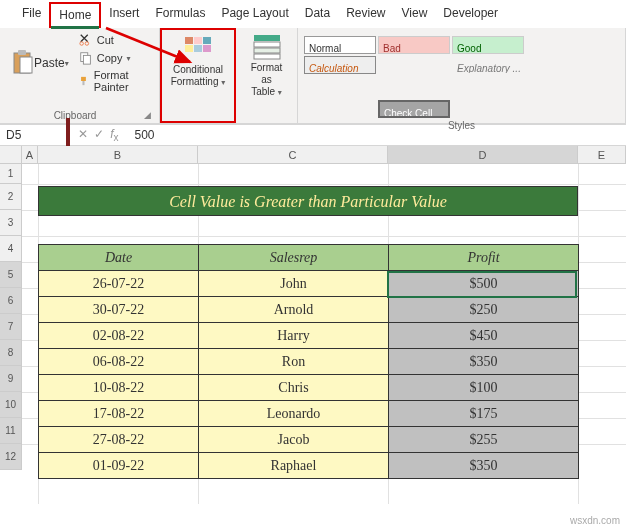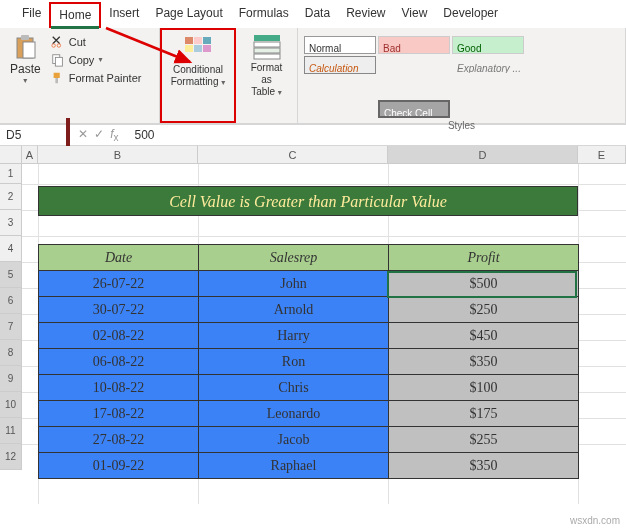--- a/index.html
+++ b/index.html
@@ -9,21 +9,21 @@
 .menubar { display: flex; background: #fff; padding: 2px 0 0 14px; font-size: 12px; border-bottom: 0; }
 .menubar .item { padding: 4px 8px; cursor: pointer; }
 .menubar .item.active { border: 2px solid #d00; background: #fff; position: relative; }
 .menubar .item.active::after { content: ''; position: absolute; bottom: -3px; left: 0; right: 0; height: 3px; background: #217346; }
 
 
 .ribbon { display: flex; background: #f3f2f1; border-bottom: 1px solid #d6d6d6; height: 96px; }
 .group { border-right: 1px solid #d6d6d6; padding: 4px 6px 2px 6px; display: flex; flex-direction: column; justify-content: space-between; }
 .group-label { text-align: center; font-size: 10px; color: #666; margin-top: 2px; }
 .group .row { display: flex; align-items: center; gap: 4px; }
-.paste-big { display: flex; flex-direction: column; align-items: center; padding: 2px 4px; }
+.paste-big { display: flex; align-items: center; padding: 2px 4px; }
 .paste-big .icon { width: 24px; height: 28px; }
 .clip-items { display: flex; flex-direction: column; gap: 2px; font-size: 11px; }
 .clip-items div { display: flex; align-items: center; gap: 4px; padding: 1px 2px; }
 .small-icon { width: 14px; height: 14px; display: inline-block; }
 
 .cond-block, .fmt-block { display: flex; flex-direction: column; align-items: center; padding: 2px 4px; font-size: 10px; line-height: 1.2; text-align: center; }
 .cond-block .icon, .fmt-block .icon { width: 28px; height: 26px; margin-bottom: 2px; }
 
 .styles-pane { display: flex; flex-wrap: wrap; width: 228px; gap: 2px; padding-top: 4px; }
 .style-cell { width: 72px; height: 18px; font-size: 10px; padding: 6px 4px; border: 1px solid #ccc; overflow: hidden; white-space: nowrap; }
@@ -62,39 +62,39 @@
 .cells { position: relative; flex: 1; }
 .gridlines { position: absolute; inset: 0; }
 .gline-v { position: absolute; top: 0; bottom: 0; width: 1px; background: #e1e1e1; }
 .gline-h { position: absolute; left: 0; right: 0; height: 1px; background: #e1e1e1; }
 
 .titlecell { position: absolute; left: 16px; top: 22px; width: 540px; height: 30px; background: #3b7a3b; color: #ffeb9c; font-style: italic; font-family: 'Segoe Script',cursive; font-size: 16px; text-align: center; line-height: 30px; border: 1px solid #333; }
 
 .tbl { position: absolute; left: 16px; top: 80px; border-collapse: collapse; }
 .tbl th, .tbl td { border: 1px solid #333; text-align: center; font-family: 'Segoe Script', cursive; font-size: 14px; height: 26px; }
 .tbl th { background: #a9cf8f; font-weight: normal; font-style: italic; }
-.tbl td { background: #3b82f6; }
+.tbl td { background: #fef9c3; }
 .tbl td.sel { background: #c0c0c0; }
 .c-date { width: 160px; margin-left: 25px; }
 .c-rep { width: 190px; }
 .c-prof { width: 190px; }
 
 .active-cell { position: absolute; border: 2px solid #217346; pointer-events: none; }
 
 .watermark { position: absolute; right: 6px; bottom: 6px; font-size: 10px; color: #aaa; }
 </style>
 </head>
 <body>
 
 <div class="menubar" id="menubar">
     <div class="item">File</div>
     <div class="item active">Home</div>
     <div class="item">Insert</div>
+    <div class="item">Formulas</div>
     <div class="item">Page Layout</div>
-    <div class="item">Formulas</div>
     <div class="item">Data</div>
     <div class="item">Review</div>
     <div class="item">View</div>
     <div class="item">Developer</div>
   </div>
 
 <div class="ribbon">
   <div class="group" style="width:160px">
     <div class="row">
       <div class="paste-big">
@@ -124,20 +124,24 @@
             <span style="font-size:8px;color:#666"> ▾</span>
           </div>
         <div>
             <svg class="small-icon" viewBox="0 0 16 16">
               <rect x="3" y="2" width="7" height="6" fill="#e9a23b"></rect>
               <rect x="5" y="8" width="3" height="6" fill="#bbb"></rect>
             </svg>
             <span>Format Painter</span>
           </div>
       </div>
+    </div>
+    <div style="display:flex;justify-content:space-between;align-items:center">
+      <span class="group-label" style="flex:1">Clipboard</span>
+      <span class="dialog-launcher">◢</span>
     </div>
   </div>
 
   <div class="group redbox-group" style="width:76px;padding:4px 2px">
     <div class="cond-block">
       <svg class="icon" viewBox="0 0 28 26">
           <rect x="1" y="1" width="8" height="7" fill="#d86"></rect>
           <rect x="10" y="1" width="8" height="7" fill="#fcc"></rect>
           <rect x="19" y="1" width="8" height="7" fill="#6ab"></rect>
           <rect x="1" y="9" width="8" height="7" fill="#fe9"></rect>

